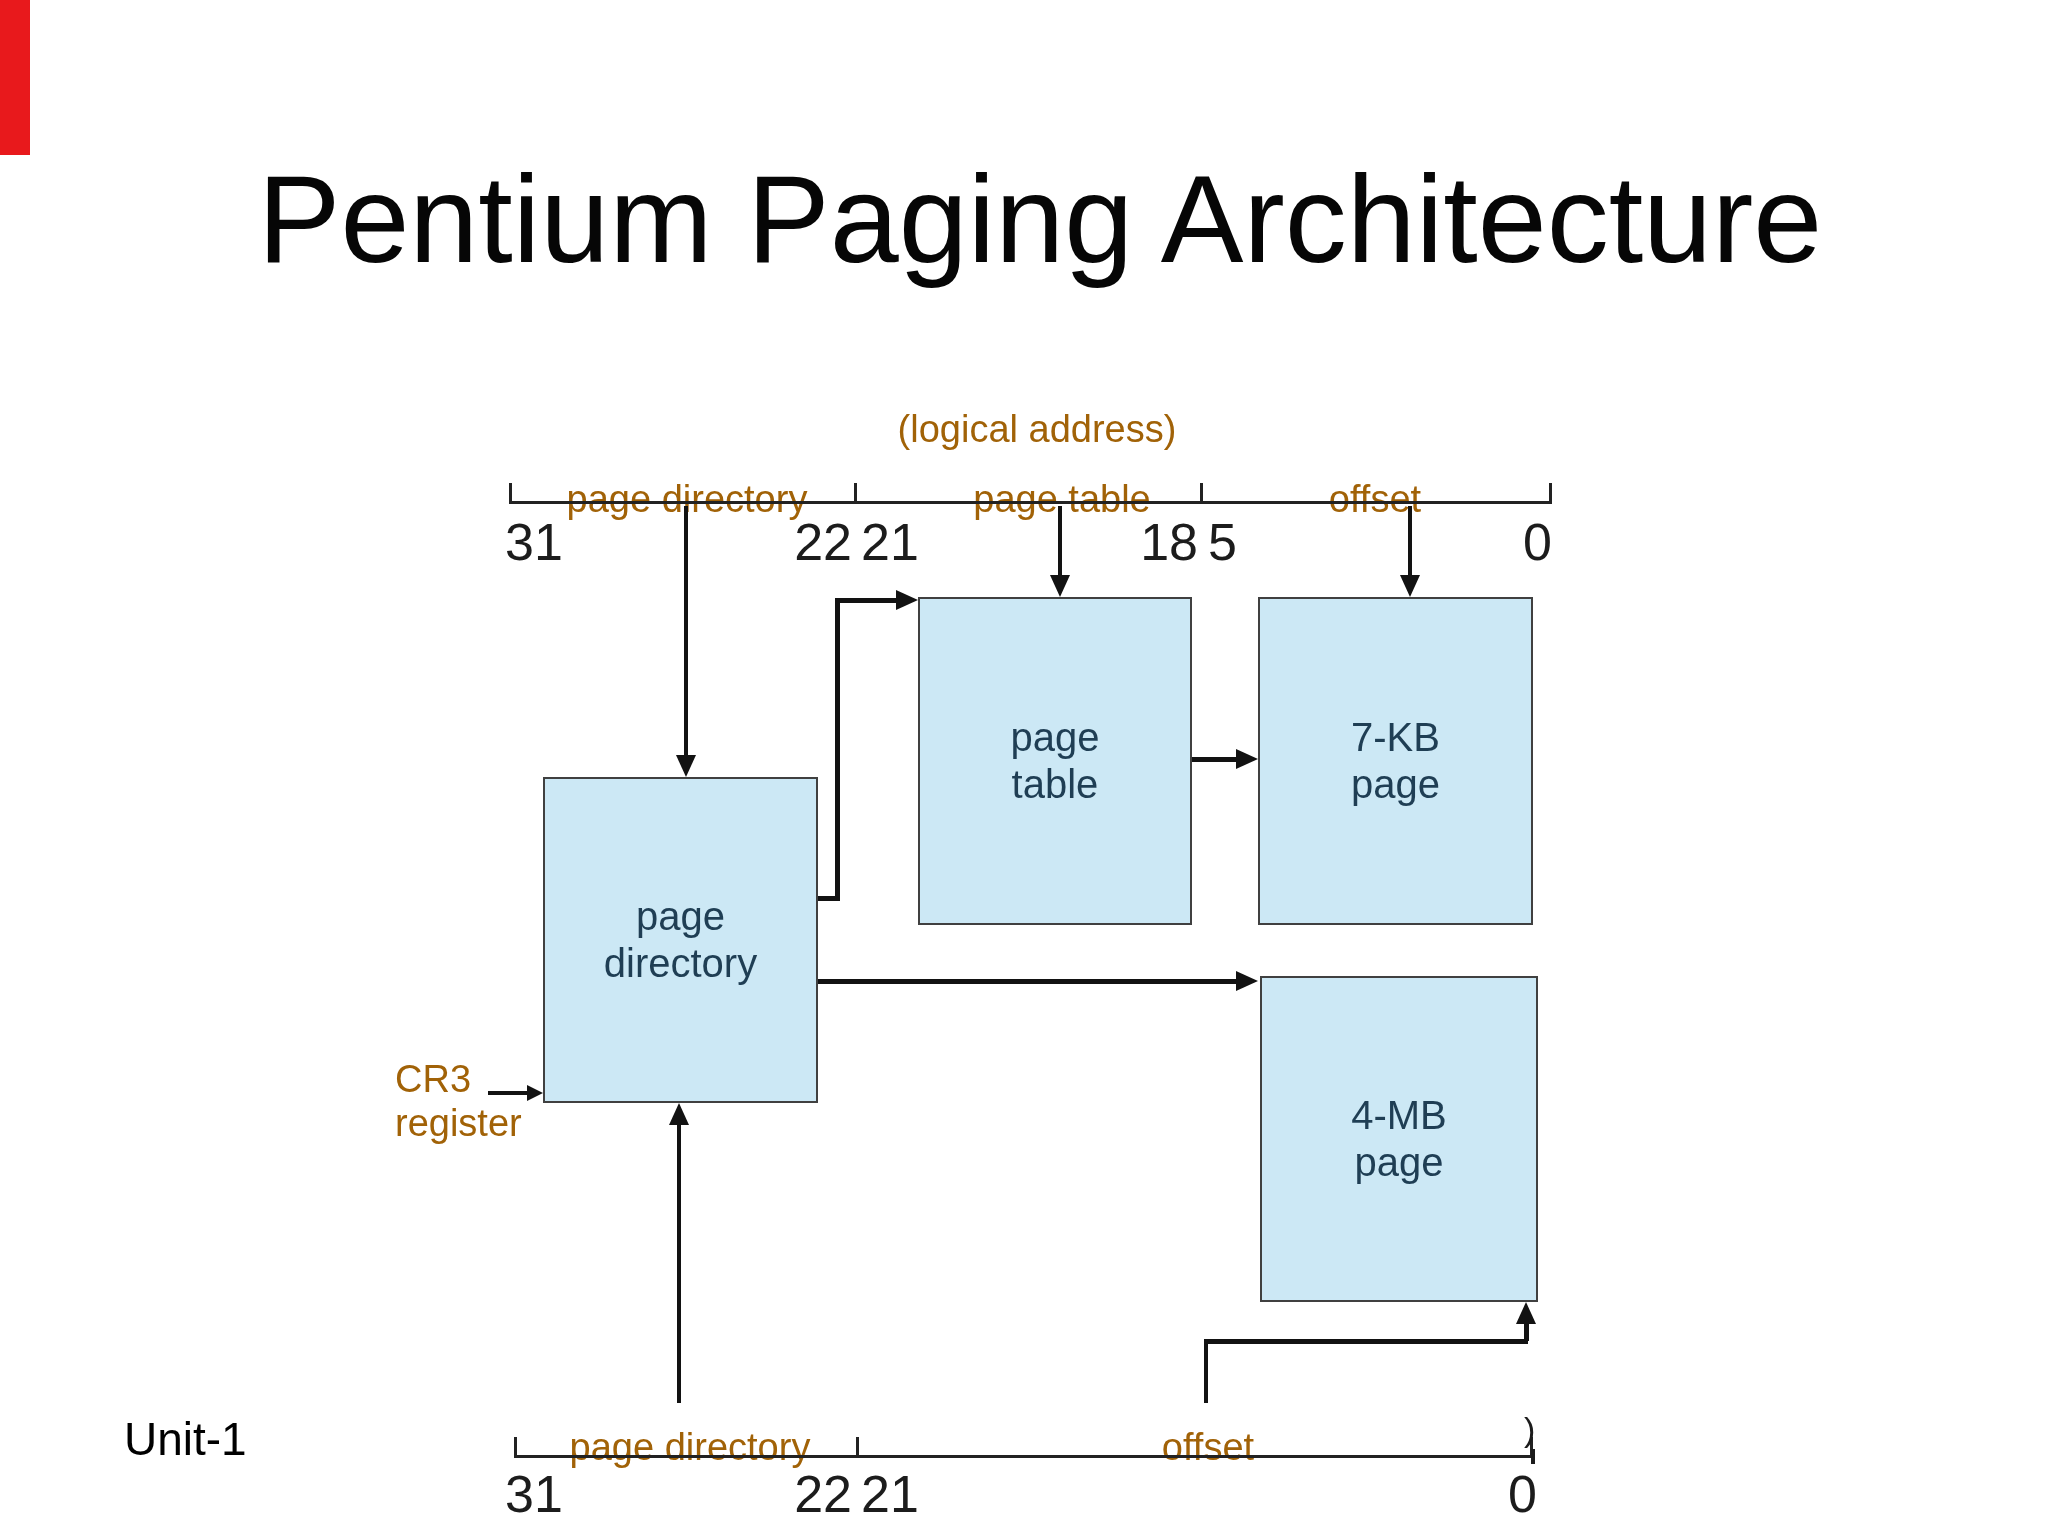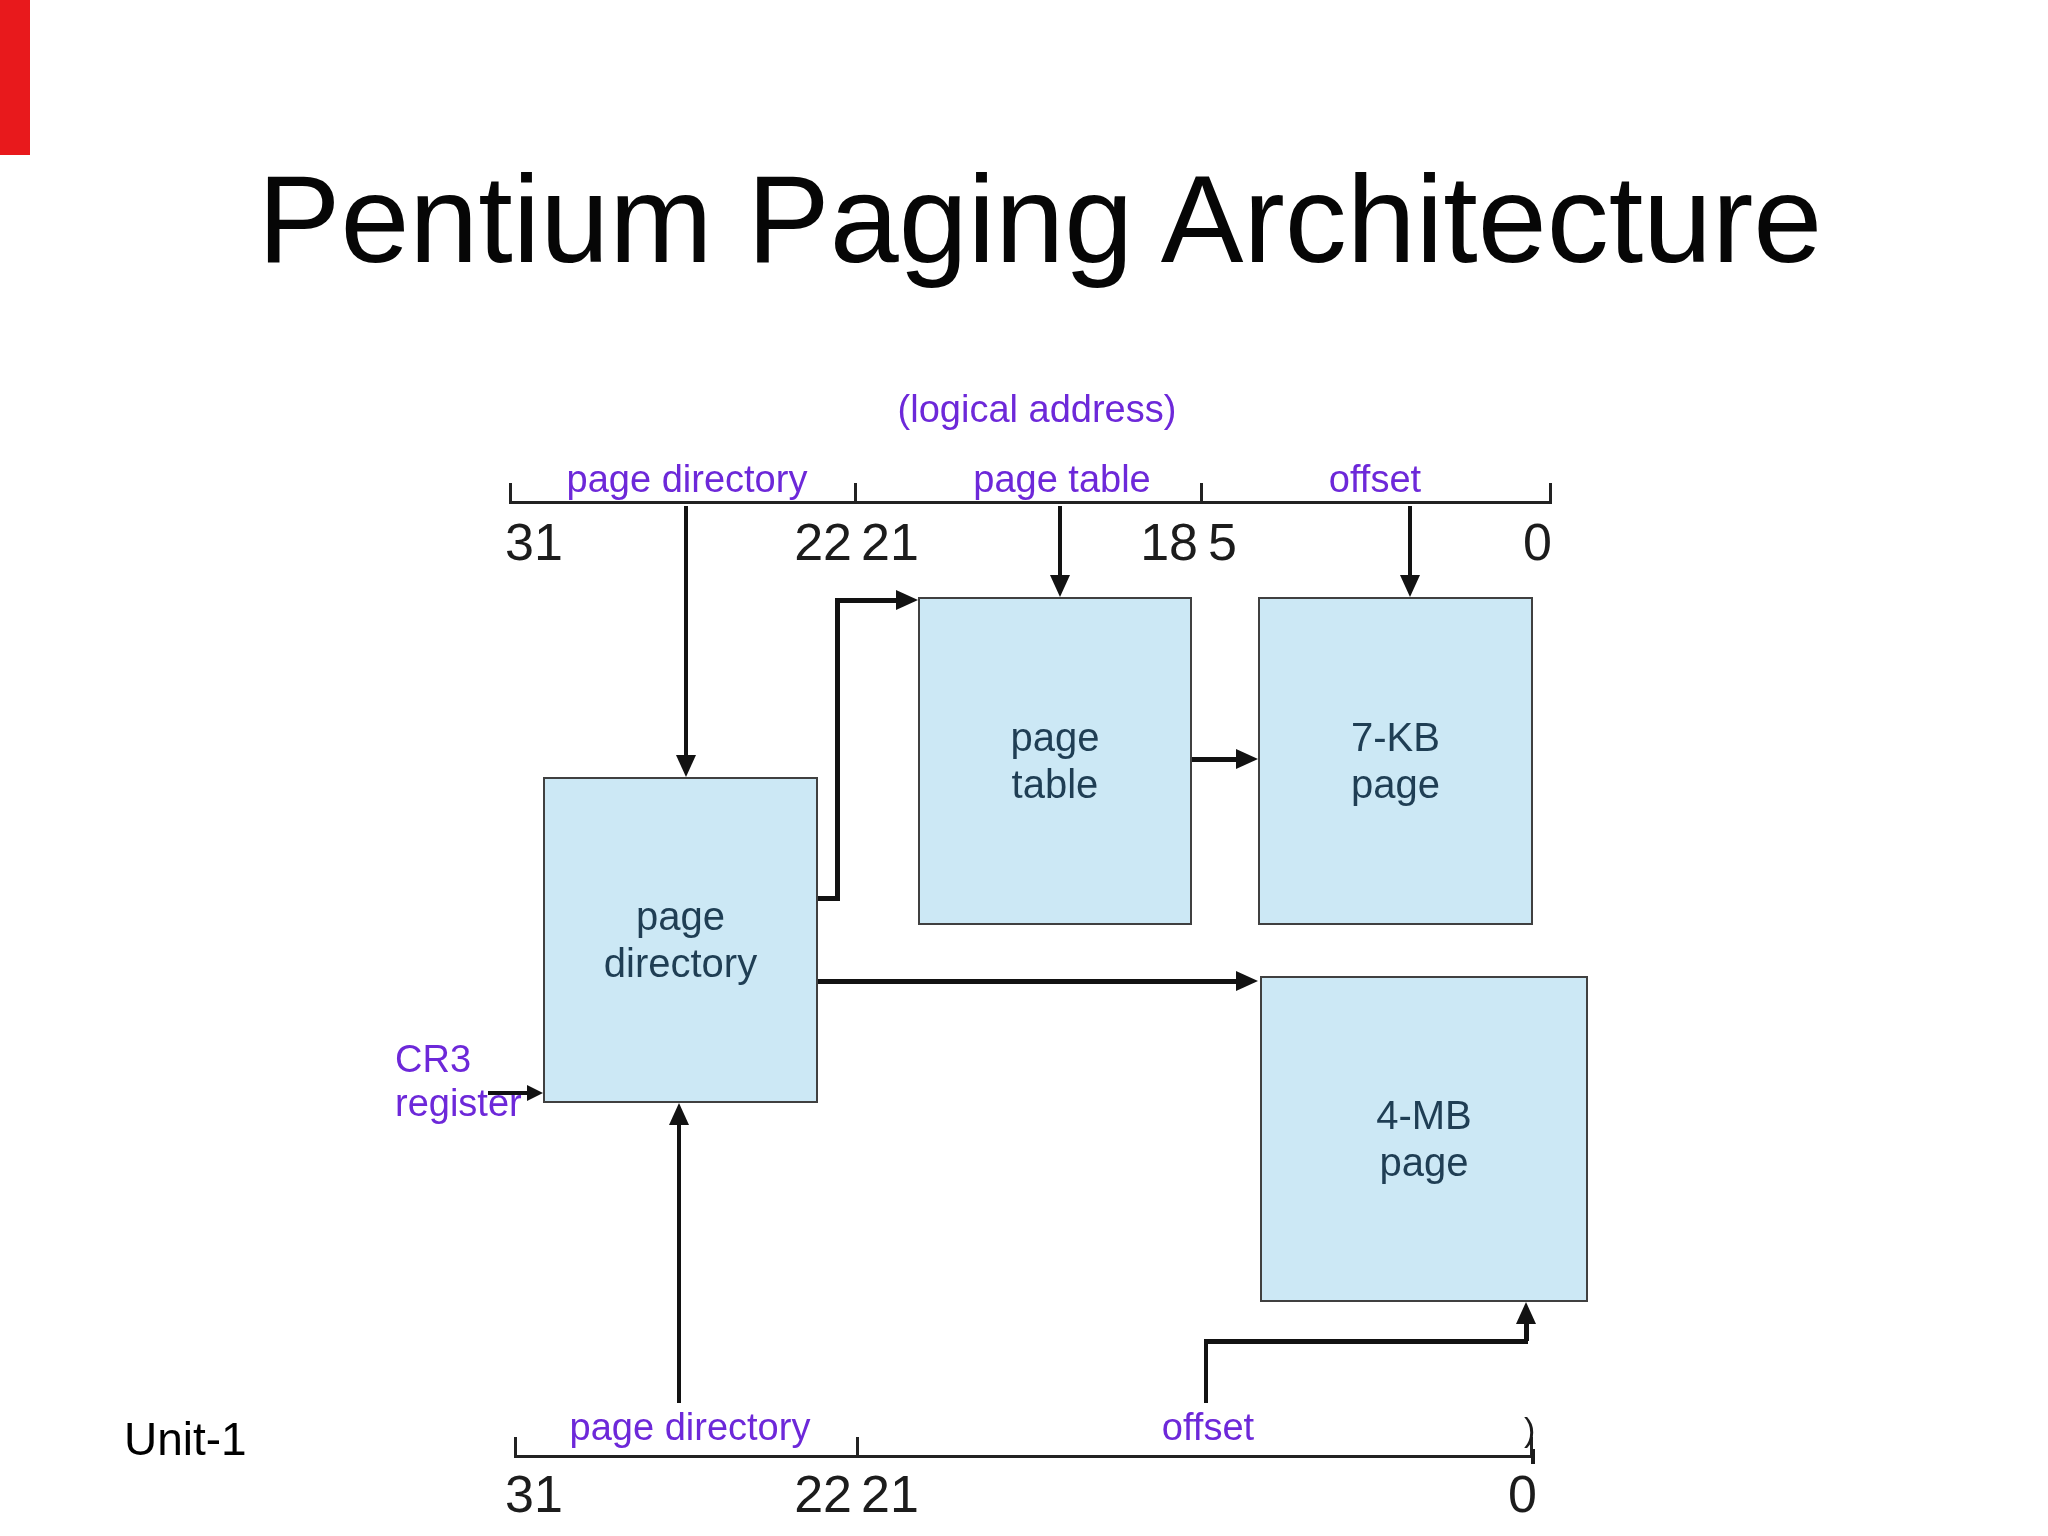--- a/index.html
+++ b/index.html
@@ -24,23 +24,24 @@
   }
   .title {
     left: 0; top: 148px; width: 2080px;
     text-align: center;
     font-size: 124px;
     color: #060606;
     letter-spacing: 0px;
     white-space: nowrap;
   }
   .lbl {
-    color: #6d28d9;
+    color: #a16207;
     font-size: 38px;
     white-space: pre-line;
+    margin-top: 20px;
   }
   .lbl.center { text-align: center; }
   .bit {
     color: #1c1c1c;
     font-size: 52px;
   }
   .bit.right { text-align: right; }
   .box {
     background: #cce8f5;
     border: 2px solid #404040;
@@ -105,21 +106,21 @@
 
   <div class="abs cline" style="left:1408px; top:506px; width:4px; height:71px;"></div>
   <div class="abs ah down" style="left:1400px; top:575px;"></div>
 
   <div class="abs box" style="left:543px; top:777px; width:275px; height:326px;">page
 directory</div>
   <div class="abs box" style="left:918px; top:597px; width:274px; height:328px;">page
 table</div>
   <div class="abs box" style="left:1258px; top:597px; width:275px; height:328px;">7-KB
 page</div>
-  <div class="abs box" style="left:1260px; top:976px; width:328px; height:326px;">4-MB
+  <div class="abs box" style="left:1260px; top:976px; width:278px; height:326px;">4-MB
 page</div>
 
   <div class="abs cline" style="left:818px; top:896px; width:22px; height:5px;"></div>
   <div class="abs cline" style="left:835px; top:598px; width:5px; height:303px;"></div>
   <div class="abs cline" style="left:835px; top:598px; width:63px; height:5px;"></div>
   <div class="abs ah right" style="left:896px; top:590px;"></div>
 
   <div class="abs cline" style="left:1192px; top:757px; width:46px; height:5px;"></div>
   <div class="abs ah right" style="left:1236px; top:749px;"></div>
 

